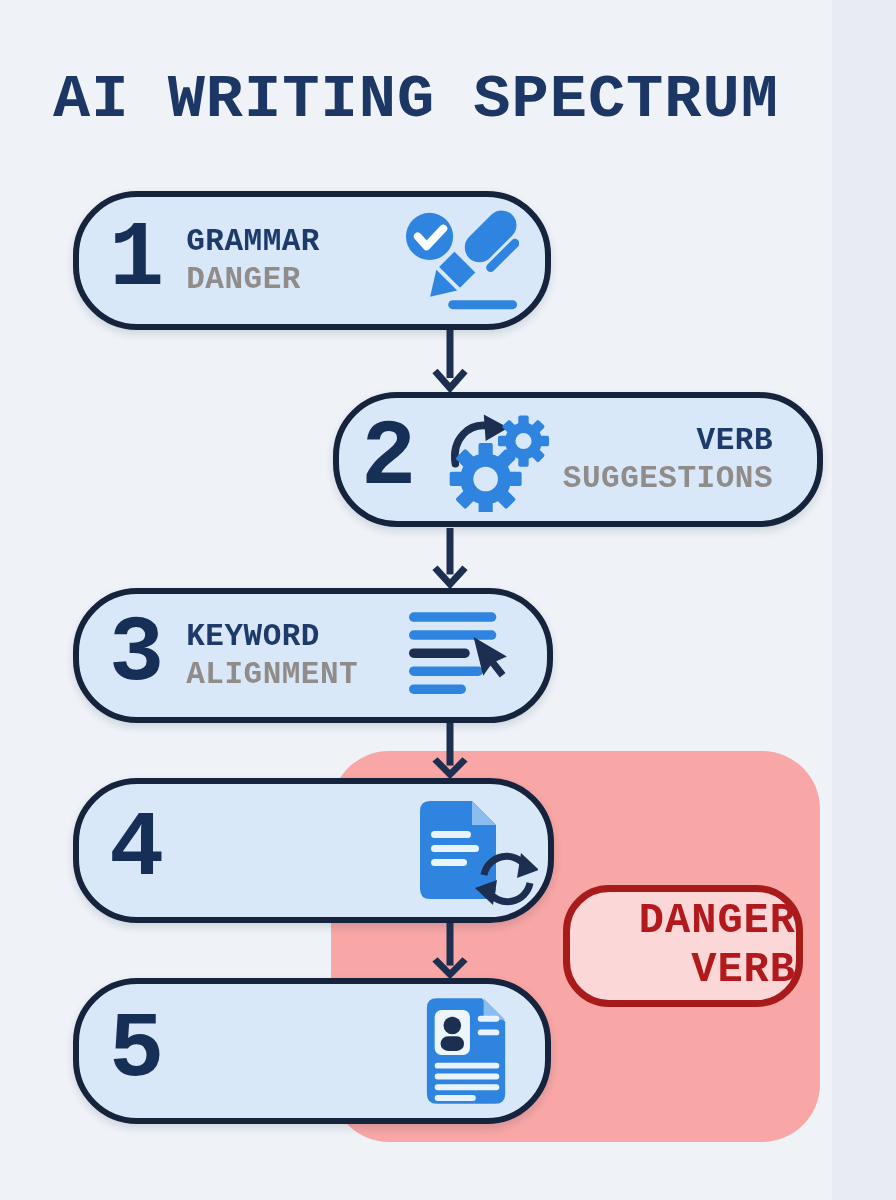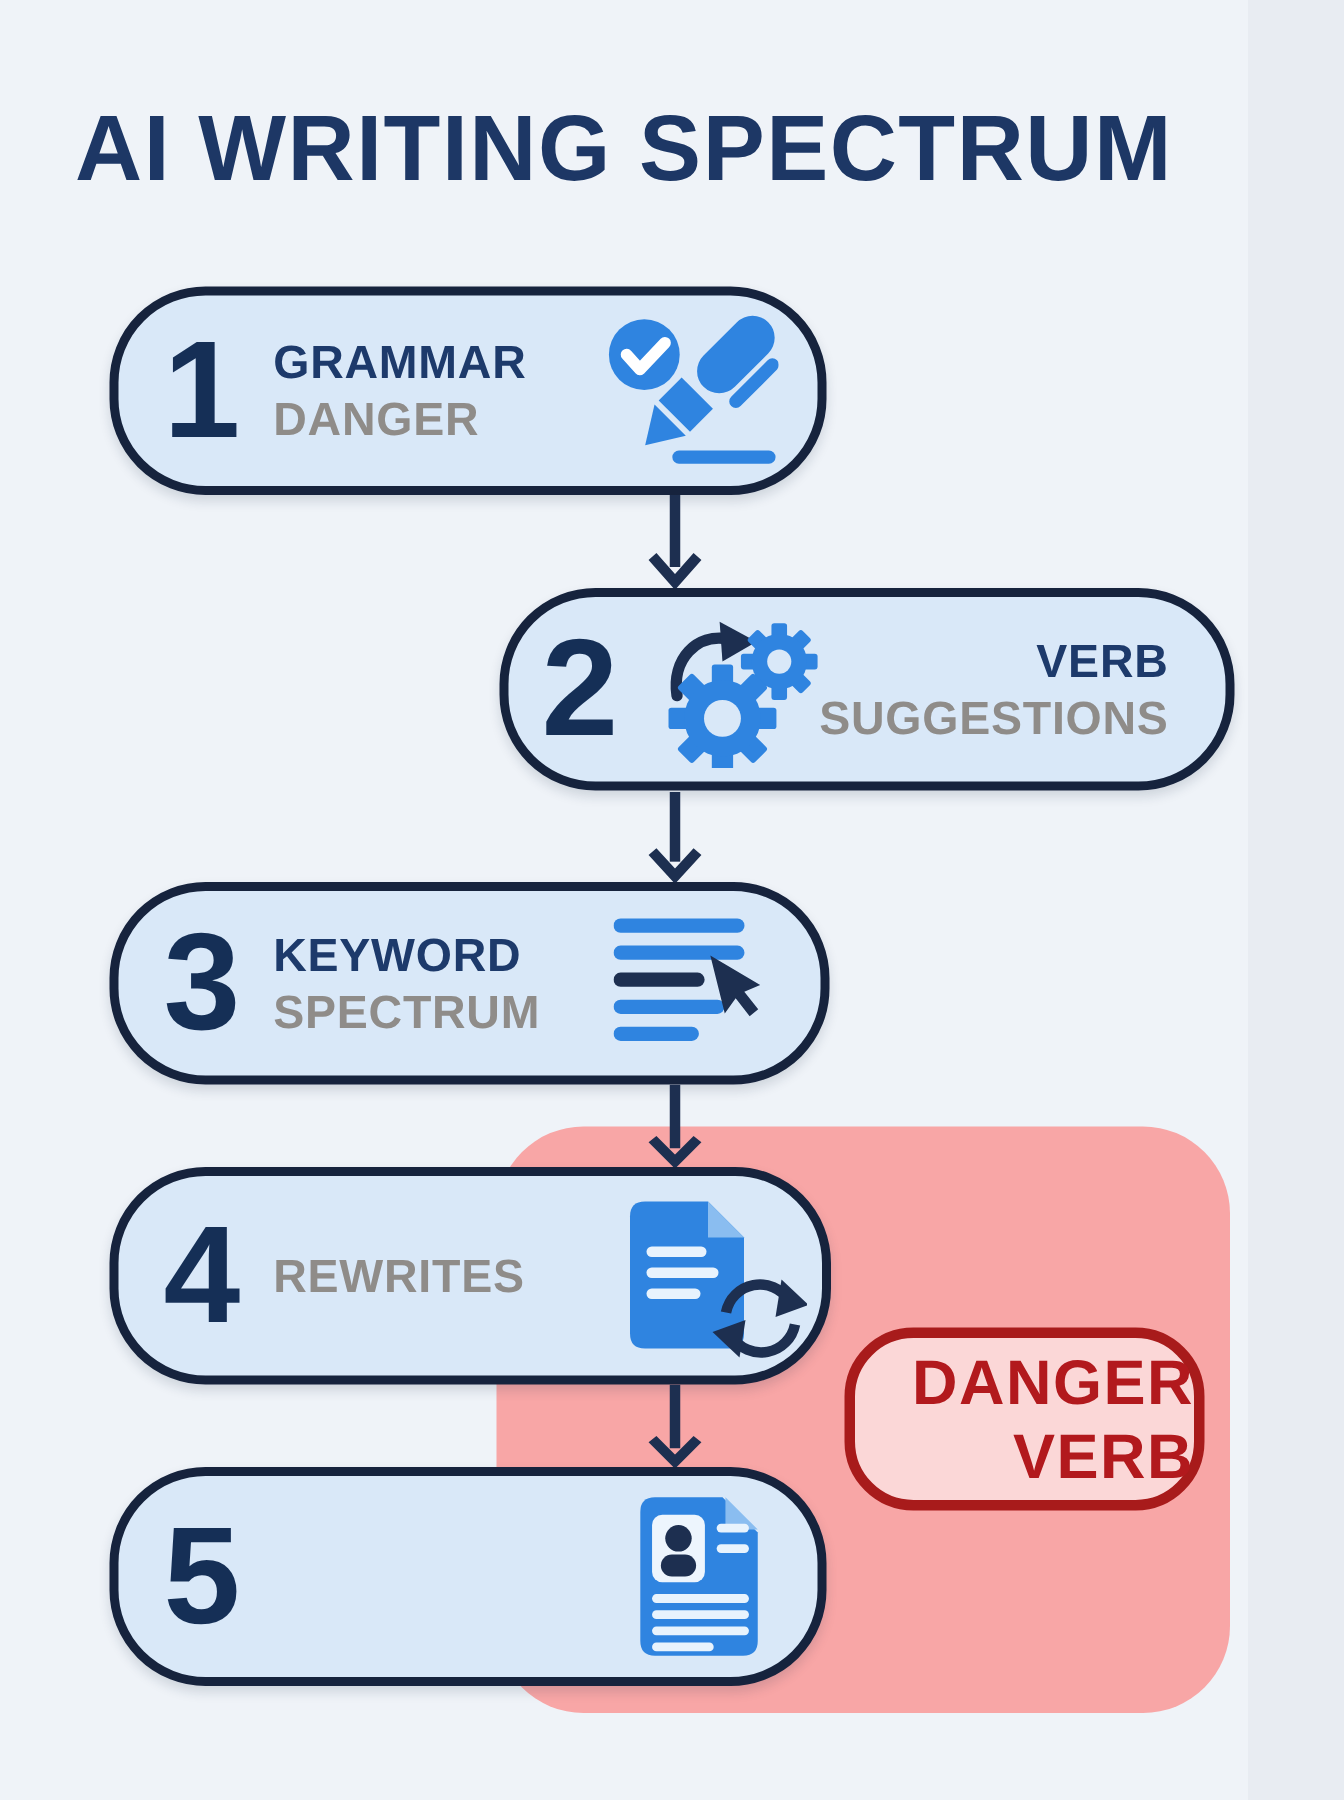--- a/index.html
+++ b/index.html
@@ -1,19 +1,19 @@
 <!DOCTYPE html>
 <html><head>
 <meta charset="utf-8">
 <style>
   html,body{margin:0;padding:0;background:#e8ecf2;}
   .canvas{
     position:relative;width:832px;height:1200px;overflow:hidden;
     background:#eff3f8;
-    font-family:Liberation Sans, sans-serif;
+    font-family:Liberation Mono, monospace;
   }
   .title{
     position:absolute;left:0;right:0;top:64px;text-align:center;
     font-size:62px;font-weight:800;color:#1d3765;letter-spacing:1px;
     white-space:nowrap;
   }
   .danger-area{
     position:absolute;left:331px;top:751px;width:489px;height:391px;
     border-radius:58px;background:#f8a6a6;z-index:1;
   }
@@ -123,40 +123,39 @@
     <div class="step-labels labels-right">
       <div class="label-primary">VERB</div>
       <div class="label-secondary">SUGGESTIONS</div>
     </div>
   </div>
 
   <div class="step-box box3">
     <div class="step-number">3</div>
     <div class="step-labels">
       <div class="label-primary">KEYWORD</div>
-      <div class="label-secondary">SPECTRUM</div>
+      <div class="label-secondary">ALIGNMENT</div>
     </div>
     <div class="step-icon">
       <svg width="112" height="90" viewBox="0 0 118 92">
         <rect x="0" y="0" width="92" height="10" rx="5" fill="#2f84e0"></rect>
         <rect x="0" y="19" width="92" height="10" rx="5" fill="#2f84e0"></rect>
         <rect x="0" y="38" width="64" height="10" rx="5" fill="#1d2f50"></rect>
         <rect x="0" y="57" width="78" height="10" rx="5" fill="#2f84e0"></rect>
         <rect x="0" y="76" width="60" height="10" rx="5" fill="#2f84e0"></rect>
         <g transform="translate(68,26) rotate(-14)">
           <path d="M0,0 L0,42 L10,33.5 L16.5,48 L23.5,44.8 L17,30.5 L29,28.5 Z" fill="#1d2f50"></path>
         </g>
       </svg>
     </div>
   </div>
 
   <div class="step-box box4">
     <div class="step-number">4</div>
     <div class="step-labels">
-      <div class="label-secondary">REWRITES</div>
     </div>
     <div class="step-icon">
       <svg width="128" height="112" viewBox="0 0 128 112">
         <path d="M10,16 q0,-10 10,-10 h42 l24,24 v64 q0,10 -10,10 h-56 q-10,0 -10,-10 z" fill="#2f84e0"></path>
         <polygon points="62,6 86,30 62,30" fill="#8abdf0"></polygon>
         <rect x="21" y="36" width="40" height="7" rx="3.5" fill="#e8f3fd"></rect>
         <rect x="21" y="50" width="48" height="7" rx="3.5" fill="#e8f3fd"></rect>
         <rect x="21" y="64" width="36" height="7" rx="3.5" fill="#e8f3fd"></rect>
         <g transform="translate(97,84)" stroke="#1d2f50" stroke-width="7" fill="none">
           <path d="M-23,-4 A23,23 0 0 1 19,-12"></path>

